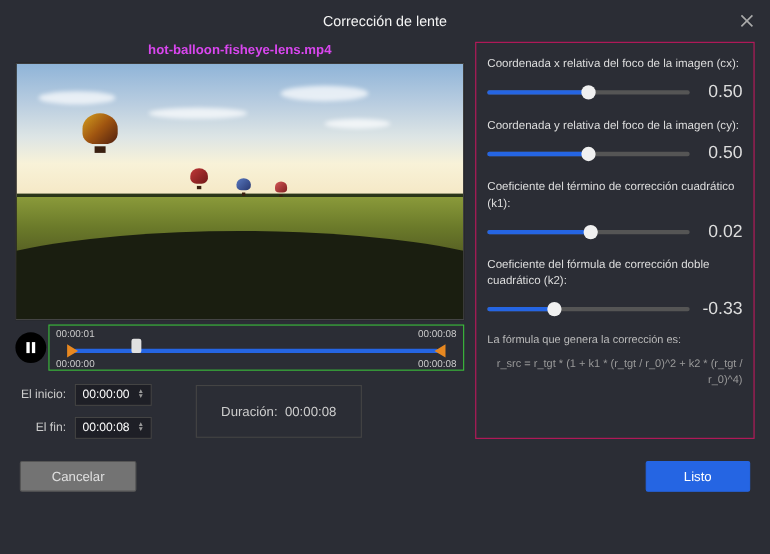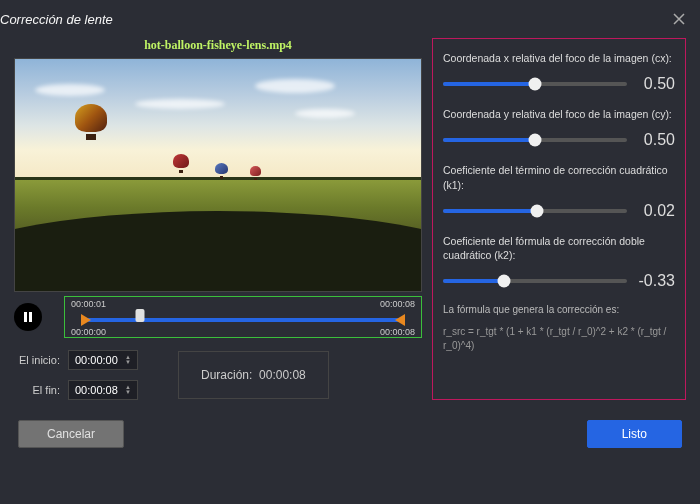--- a/index.html
+++ b/index.html
@@ -15,27 +15,26 @@
       position: relative;
       color: #e0e0e0;
     }
     .dialog {
       width: 700px;
       height: 504px;
       background: #2b2d35;
     }
     .title-bar {
       display: flex;
-      justify-content: flex-start;
+      justify-content: center;
       align-items: center;
       height: 38px;
       position: relative;
       font-size: 13px;
       color: #f5f5f5;
-      font-style: italic;
     }
     .close-icon {
       position: absolute;
       right: 12px;
       top: 10px;
       color: #aaa;
       font-size: 16px;
       cursor: pointer;
       width: 18px;
       height: 18px;
@@ -56,22 +55,21 @@
     .right-panel {
       width: 254px;
       border: 1px solid #be185d;
       padding: 12px 10px 20px 10px;
     }
     .filename {
       font-size: 12px;
       font-weight: bold;
       text-align: center;
       margin-bottom: 5px;
-      color: #bef264;
-      font-family: Liberation Serif, serif;
+      color: #d946ef;
     }
     .video-preview {
       width: 100%;
       height: 234px;
       position: relative;
       overflow: hidden;
       border: 1px solid #444;
       background: #000;
     }
     .sky {
@@ -145,21 +143,21 @@
       left: 0;
       right: 0;
       height: 4px;
       background: #2a3518;
     }
 
     .playback-area {
       display: flex;
       align-items: center;
       margin-top: 4px;
-      gap: 22px;
+      gap: 2px;
     }
     .play-button {
       width: 28px;
       height: 28px;
       border-radius: 50%;
       background: #000;
       color: #fff;
       display: flex;
       align-items: center;
       justify-content: center;
@@ -325,20 +323,21 @@
     .formula-label {
       font-size: 10px;
       color: #bbb;
       margin-top: 6px;
     }
     .formula-text {
       font-size: 10px;
       color: #999;
       margin-top: 10px;
       line-height: 1.4;
+      text-align: right;
     }
 
     .footer {
       display: flex;
       justify-content: space-between;
       padding: 12px 18px;
     }
     .btn {
       padding: 6px 28px;
       font-size: 12px;

